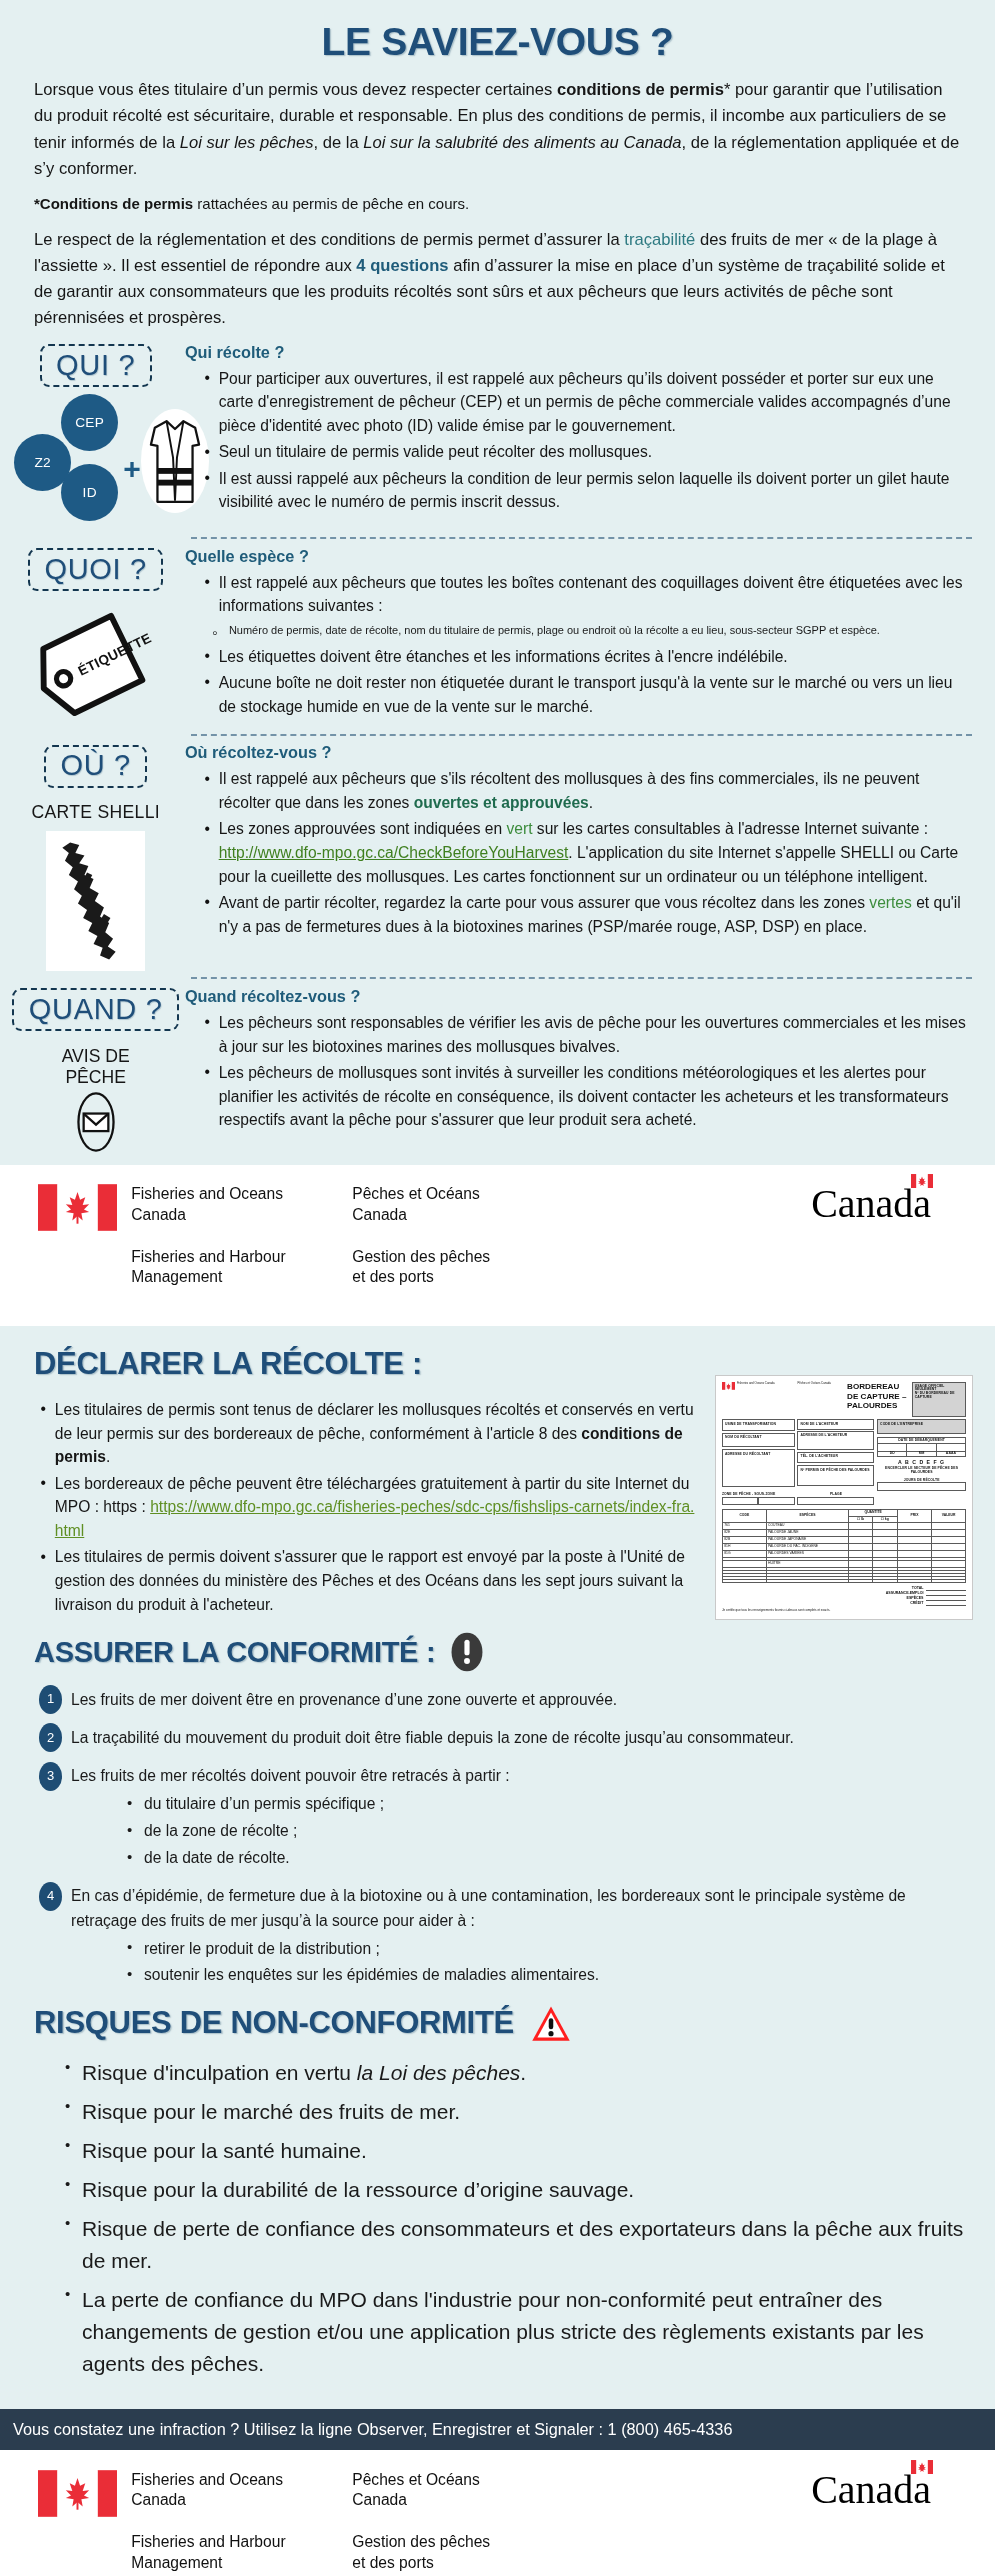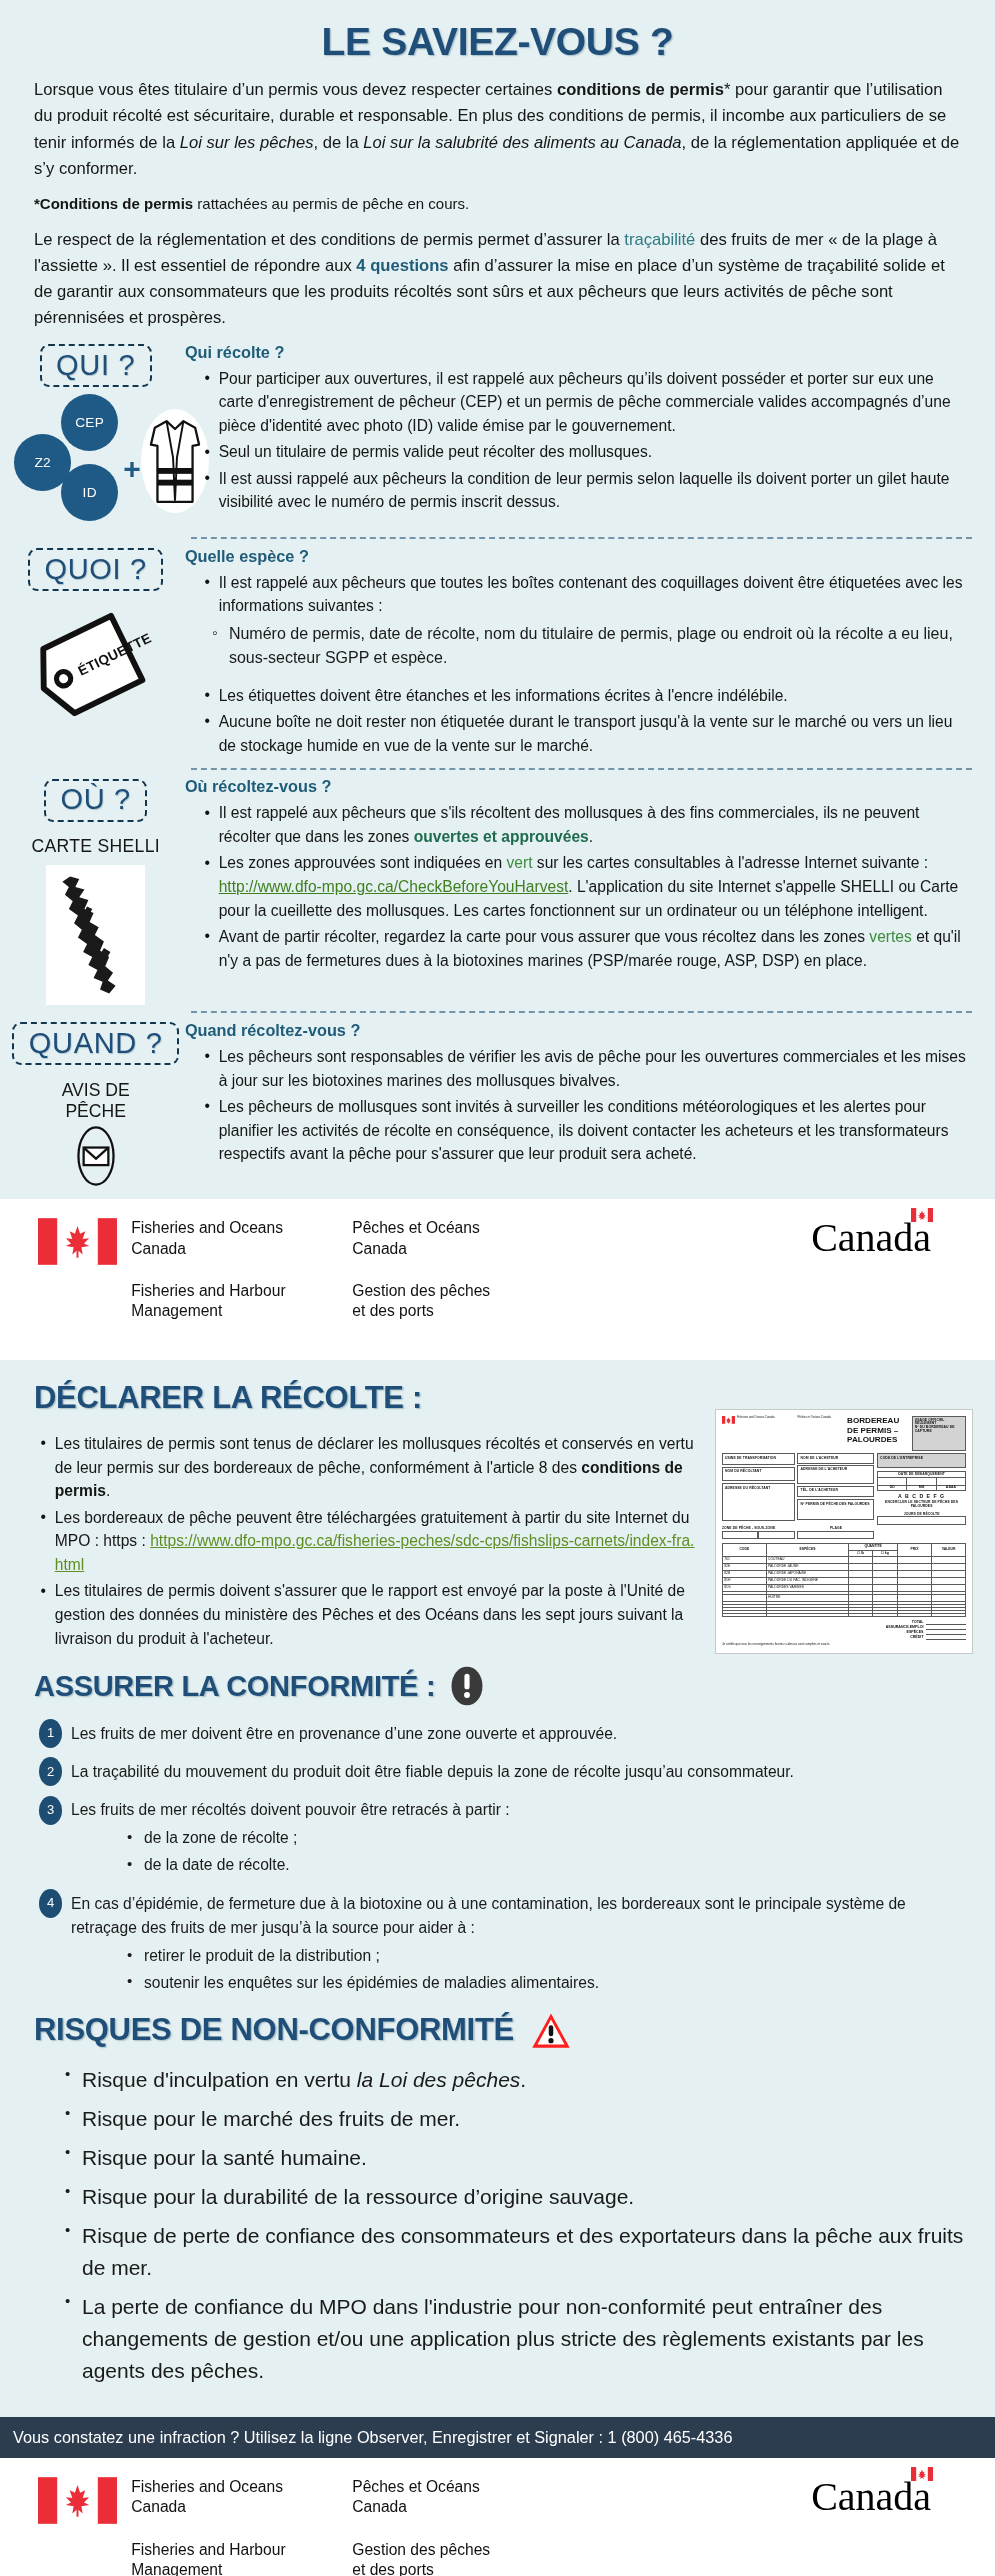--- a/index.html
+++ b/index.html
@@ -69,22 +69,22 @@
   ul.blist { margin:0 0 3.9px 0; padding:0 0 0 19.5px; list-style:none; }
   ul.blist > li {
     position:relative; padding-left:14.3px; margin-bottom:2.6px;
     font-size:15.6px; line-height:1.52; color:#161616;
   }
   ul.blist > li:before {
     content:"\2022"; position:absolute; left:0; top:-0.7px; font-size:15.6px; color:#111;
   }
   ul.sublist { margin:2.6px 0 2.6px 0; padding:0 0 0 27px; list-style:none; }
   ul.sublist > li {
-    position:relative; padding-left:17px; margin-bottom:13px;
-    font-size:16px; line-height:1.52;
+    position:relative; padding-left:17px; margin-bottom:6px;
+    font-size:11px; line-height:1.52;
   }
   ul.sublist > li:before {
     content:"\25E6"; position:absolute; left:0; top:-0.7px; font-size:15.6px; color:#111;
   }
 
   .divider {
     border:0; border-top:2px dashed #7393a8;
     margin:6.5px 23.4px 6.5px 191px;
   }
 
@@ -437,21 +437,21 @@
                 <rect x="15" y="0" width="5" height="12" fill="#EA2D37"></rect>
               <path d="M10 2 L11 5 L13 4 L12 7.5 L14 7 L11.5 9 L13 9.8 L10.5 10.2 L10.8 11.6 L10 11 L9.2 11.6 L9.5 10.2 L7 9.8 L8.5 9 L6 7 L8 7.5 L7 4 L9 5 Z" fill="#EA2D37"></path>
             </svg>
             <div style="font-size:2.8px;line-height:1.25;">
               <div>Fisheries and Oceans Canada</div>
             </div>
           </div>
           <div style="font-size:2.8px;line-height:1.25;width:47px;">
             <div>Pêches et Océans Canada</div>
           </div>
-          <div class="slip-title" style="width:62px;">BORDEREAU DE PERMIS – PALOURDES</div>
+          <div class="slip-title" style="width:62px;">BORDEREAU DE CAPTURE – PALOURDES</div>
           <div style="flex:1;">
             <div class="cell slip-grey" style="height:35px;">
               <div class="lbl">USAGE OFFICIEL SEULEMENT</div>
               <div class="lbl">N° DU BORDEREAU DE CAPTURE</div>
             </div>
           </div>
         </div>
 
         <div class="slip-row" style="margin-top:2px;align-items:flex-start;">
           <div style="width:73px;">
@@ -656,20 +656,21 @@
       <span>Les fruits de mer doivent être en provenance d’une zone ouverte et approuvée.</span>
     </li>
     <li>
       <span class="numbadge">2</span>
       <span>La traçabilité du mouvement du produit doit être fiable depuis la zone de récolte jusqu’au consommateur.</span>
     </li>
     <li>
       <span class="numbadge">3</span>
       <span>Les fruits de mer récoltés doivent pouvoir être retracés à partir :</span>
       <ul class="deeplist">
+        <li>du titulaire d’un permis spécifique ;</li>
         <li>de la zone de récolte ;</li>
         <li>de la date de récolte.</li>
       </ul>
     </li>
     <li>
       <span class="numbadge">4</span>
       <span>En cas d’épidémie, de fermeture due à la biotoxine ou à une contamination, les bordereaux sont le principale système de retraçage des fruits de mer jusqu’à la source pour aider à :</span>
       <ul class="deeplist">
         <li>retirer le produit de la distribution ;</li>
         <li>soutenir les enquêtes sur les épidémies de maladies alimentaires.</li>

